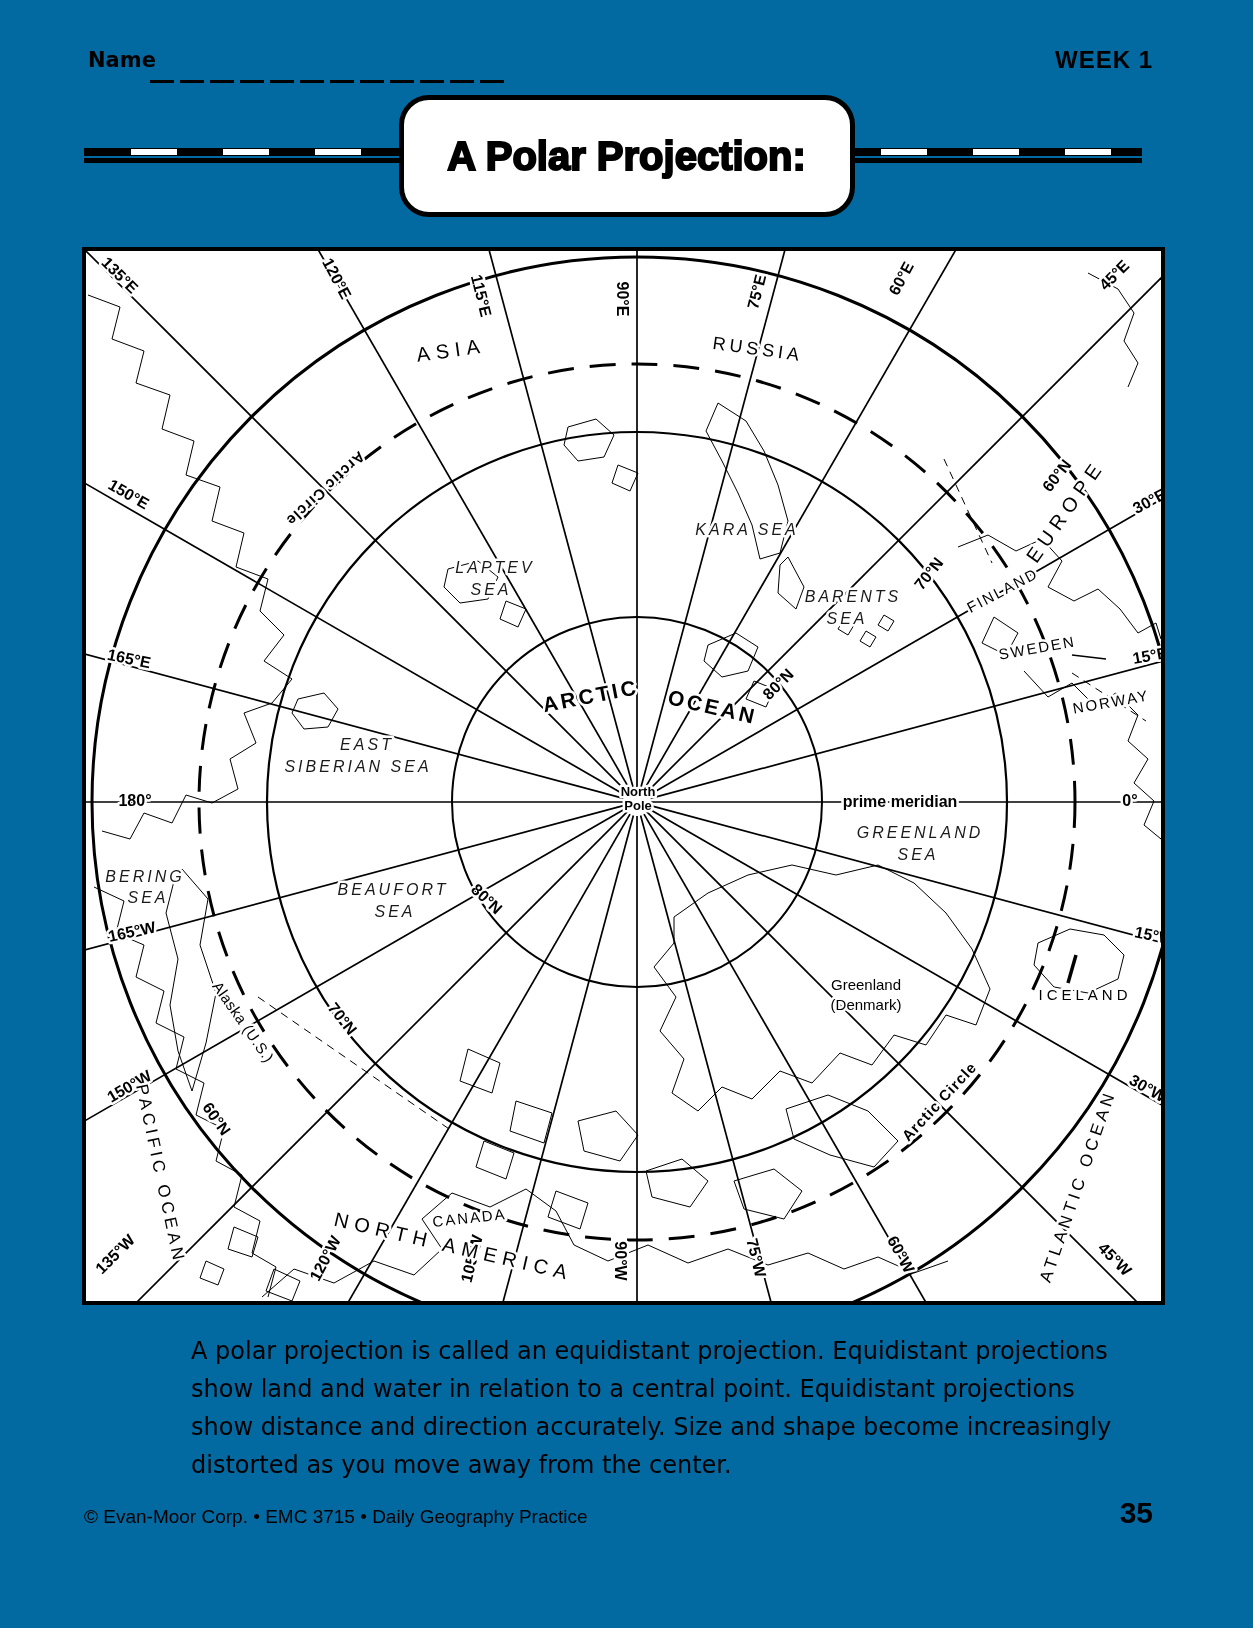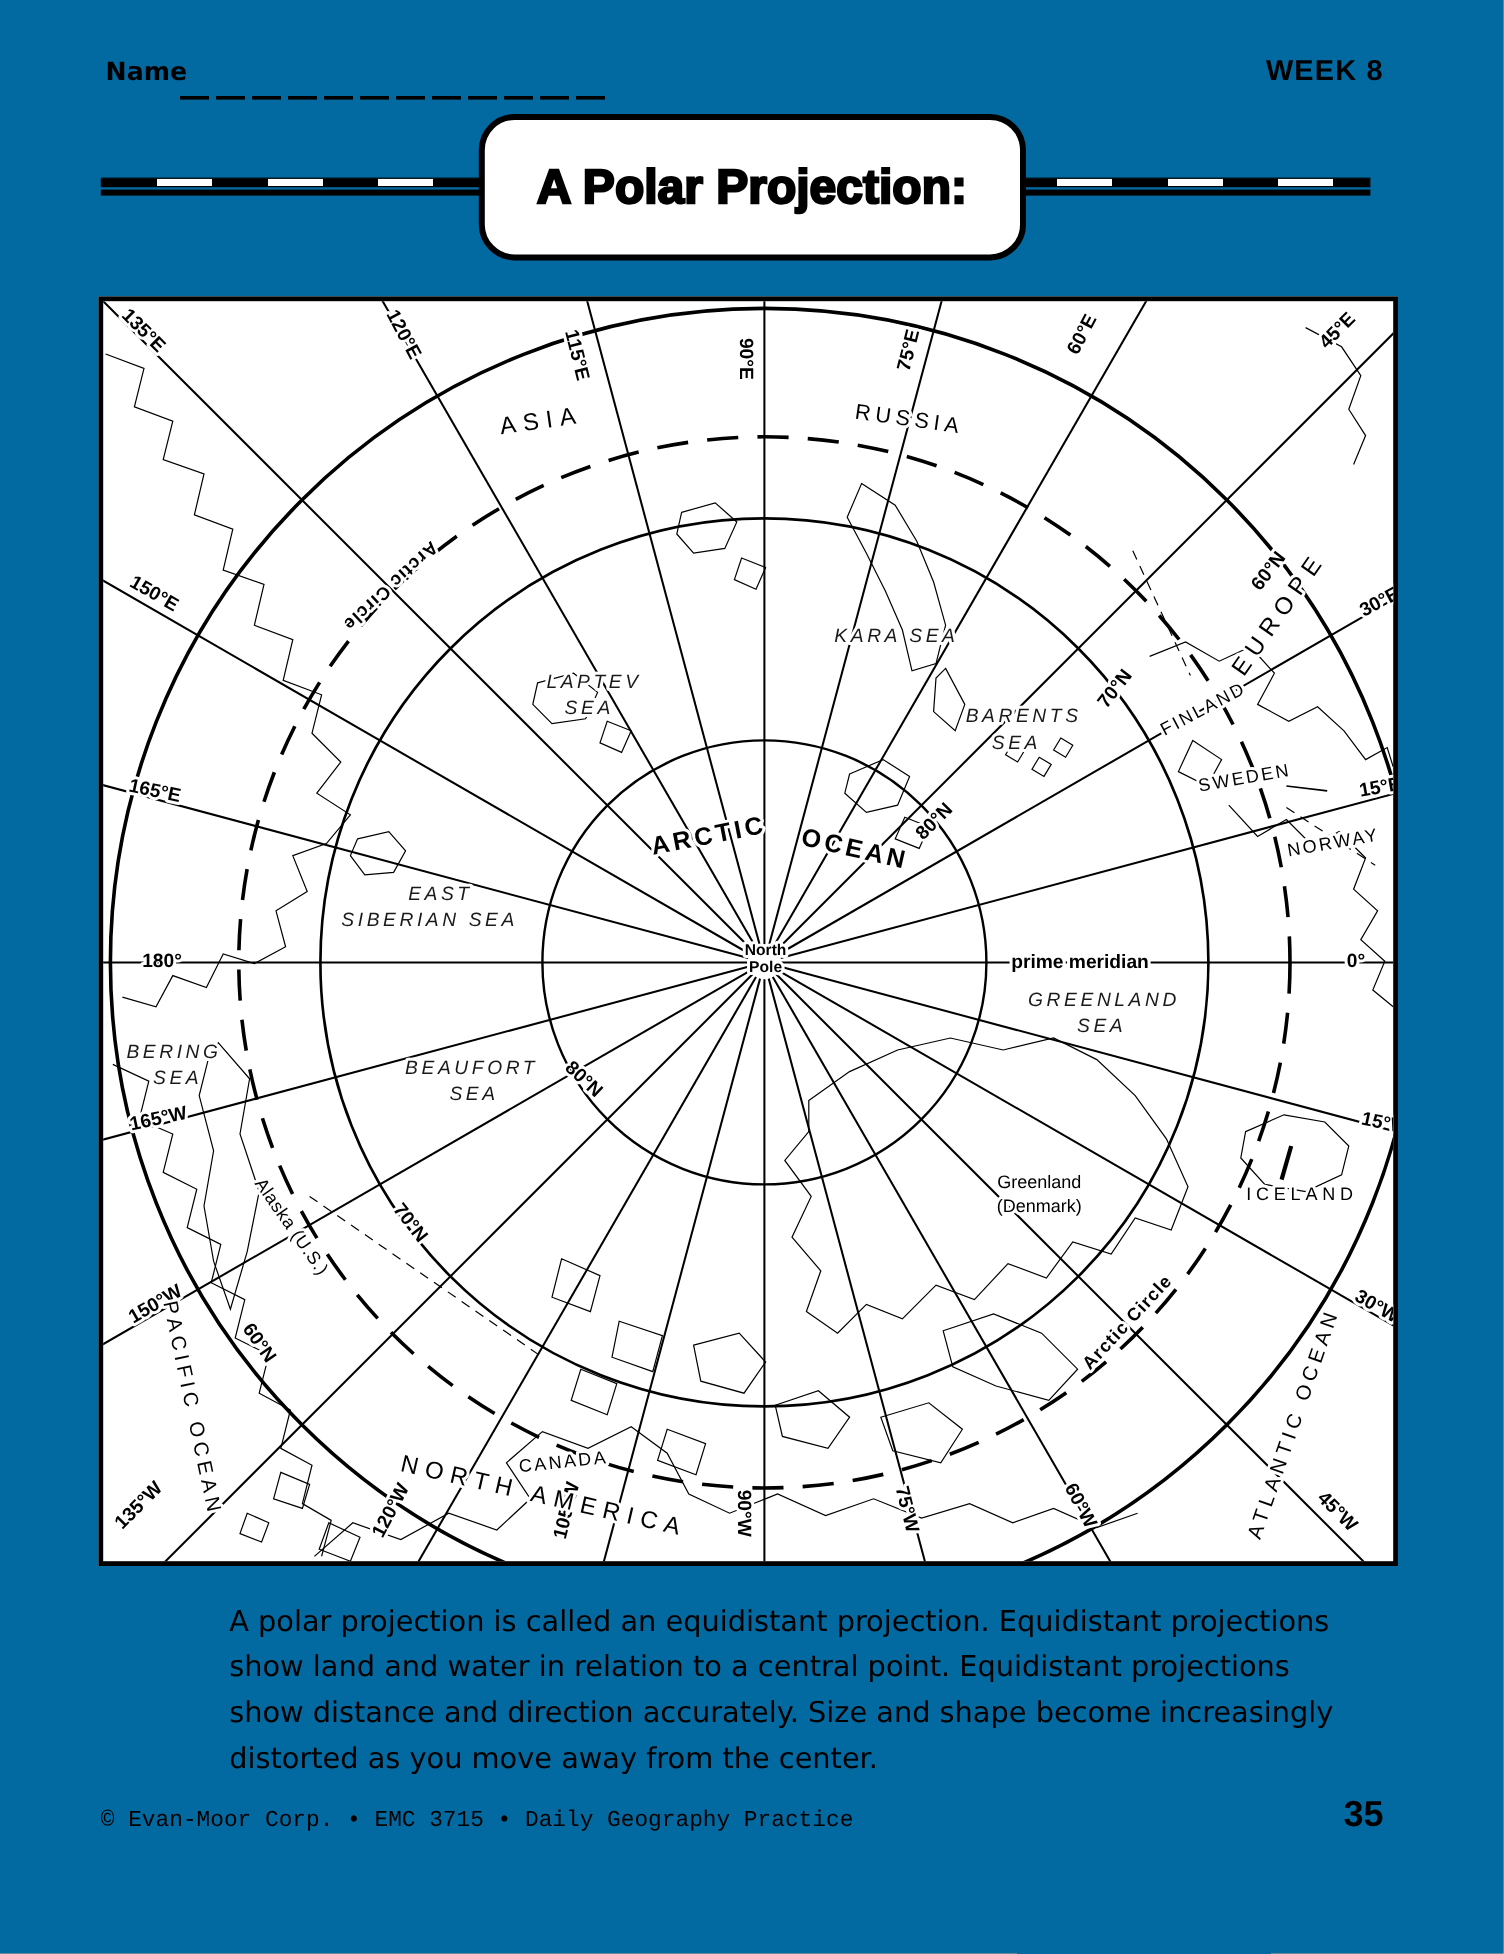--- a/index.html
+++ b/index.html
@@ -50,33 +50,33 @@
   #map-svg .pm{font-size:16px;font-weight:bold;}
   #map-svg .graticule{stroke:#000;fill:none;}
   #map-svg .coast{stroke:#000;fill:none;stroke-width:1;}
   #map-svg .boundary{stroke:#000;fill:none;stroke-width:1;stroke-dasharray:8 6;}
   #map-svg .leader{stroke:#000;fill:none;}
 
   
   #caption{position:absolute;left:191px;top:1332px;width:940px;
            font-family:"DejaVu Sans",sans-serif;font-size:24px;line-height:38px;
            white-space:pre-line;}
-  #footer-left{position:absolute;left:84px;top:1506px;font-family:Liberation Mono, monospace;
+  #footer-left{position:absolute;left:84px;top:1506px;font-family:Liberation Sans, sans-serif;
                font-size:19px;}
   #page-number{position:absolute;right:100px;top:1496px;font-size:30px;font-weight:bold;
                font-family:"Liberation Sans",sans-serif;}
 </style>
 </head>
 <body>
 
 <div id="page">
 
   <span id="name-label">Name</span>
   <div id="name-line"></div>
-  <span id="week-label">WEEK 8</span>
+  <span id="week-label">WEEK 1</span>
 
   <div id="bar-left" class="deco-bar">
     <div class="row1"></div>
     <div class="row2"></div>
   </div>
   <div id="bar-right" class="deco-bar">
     <div class="row1"></div>
     <div class="row2"></div>
   </div>
 

